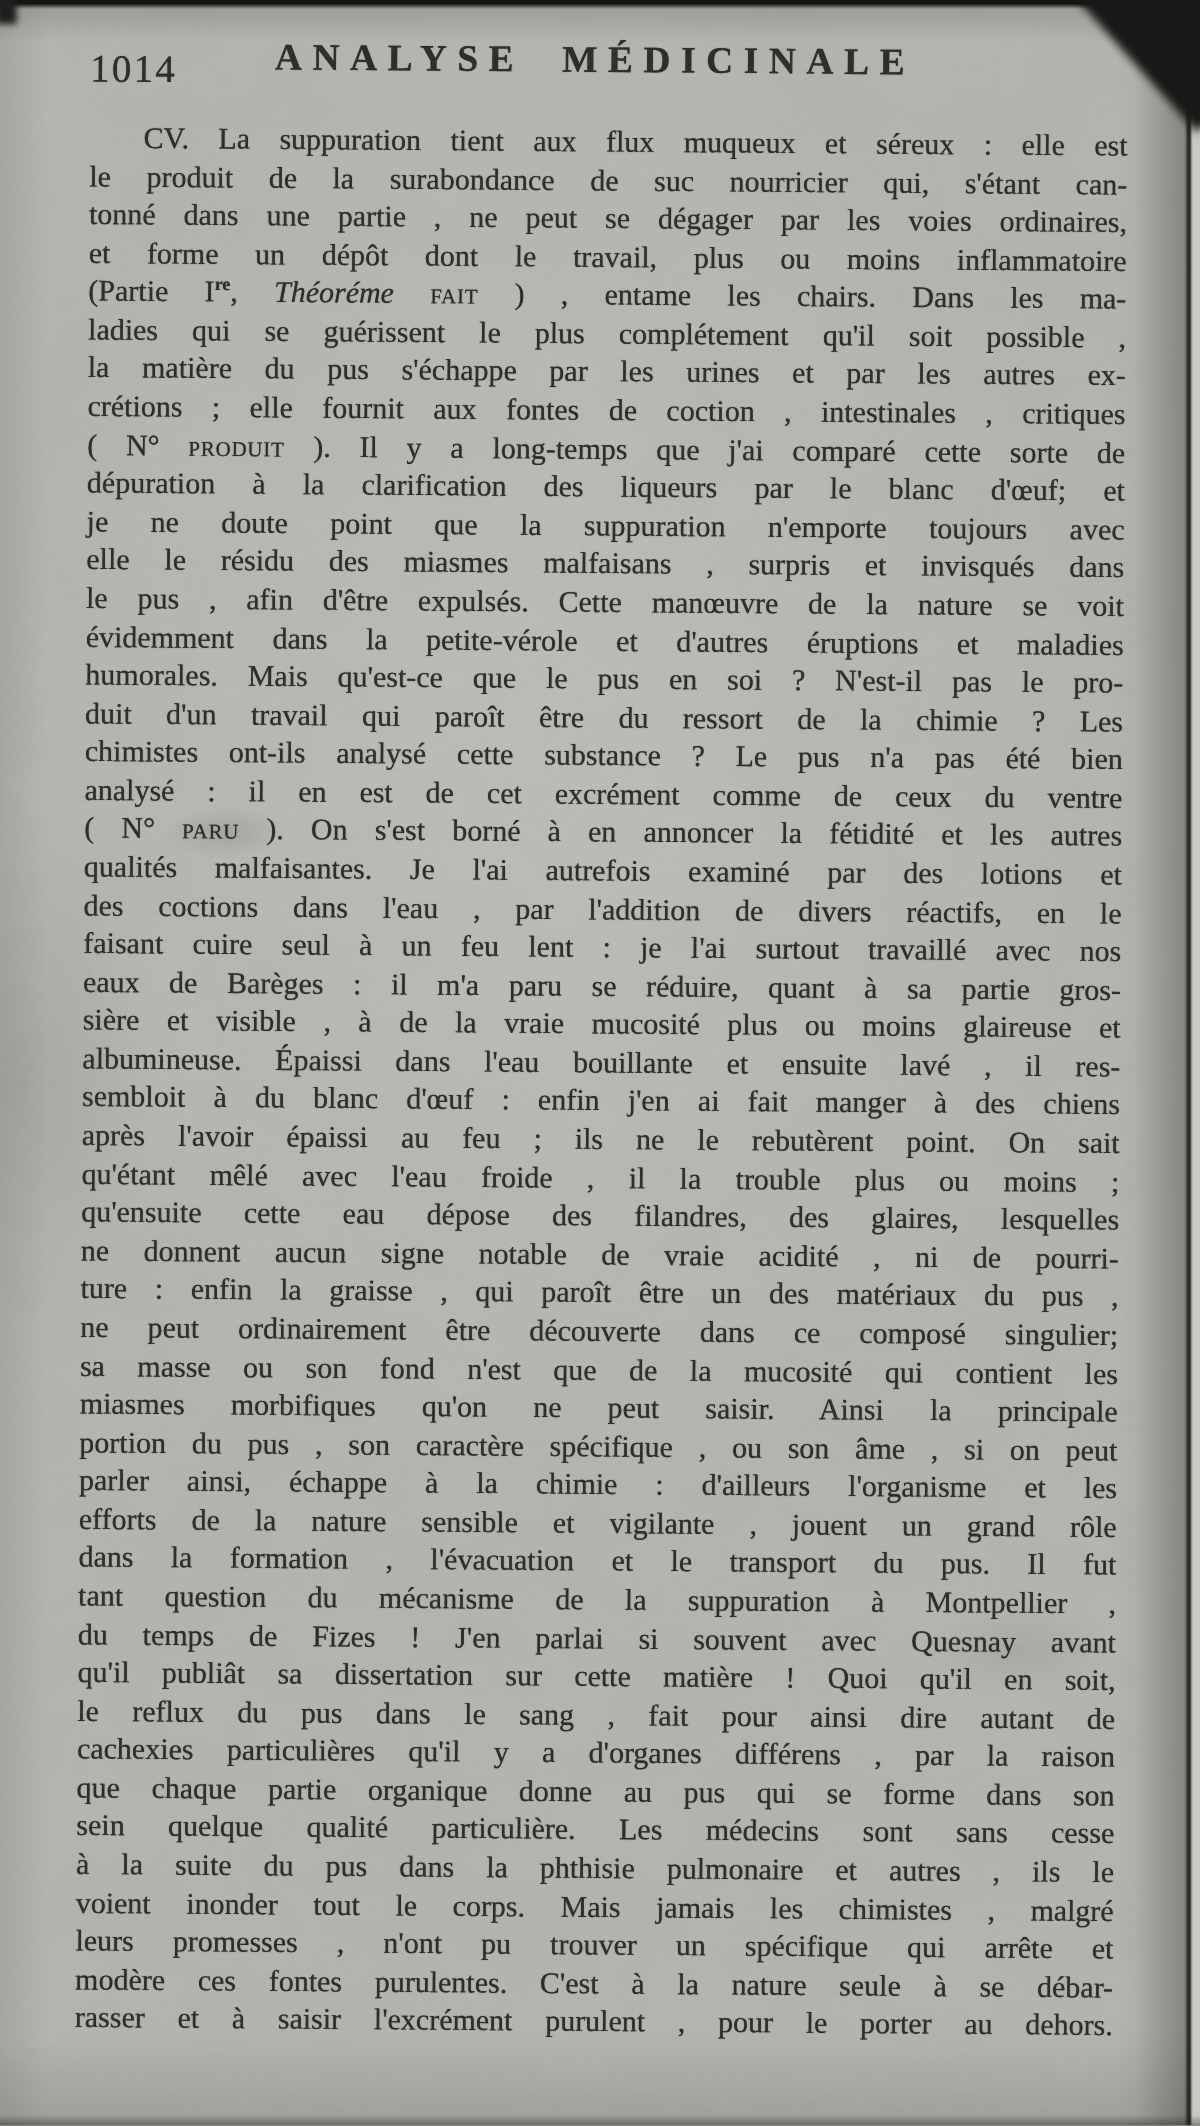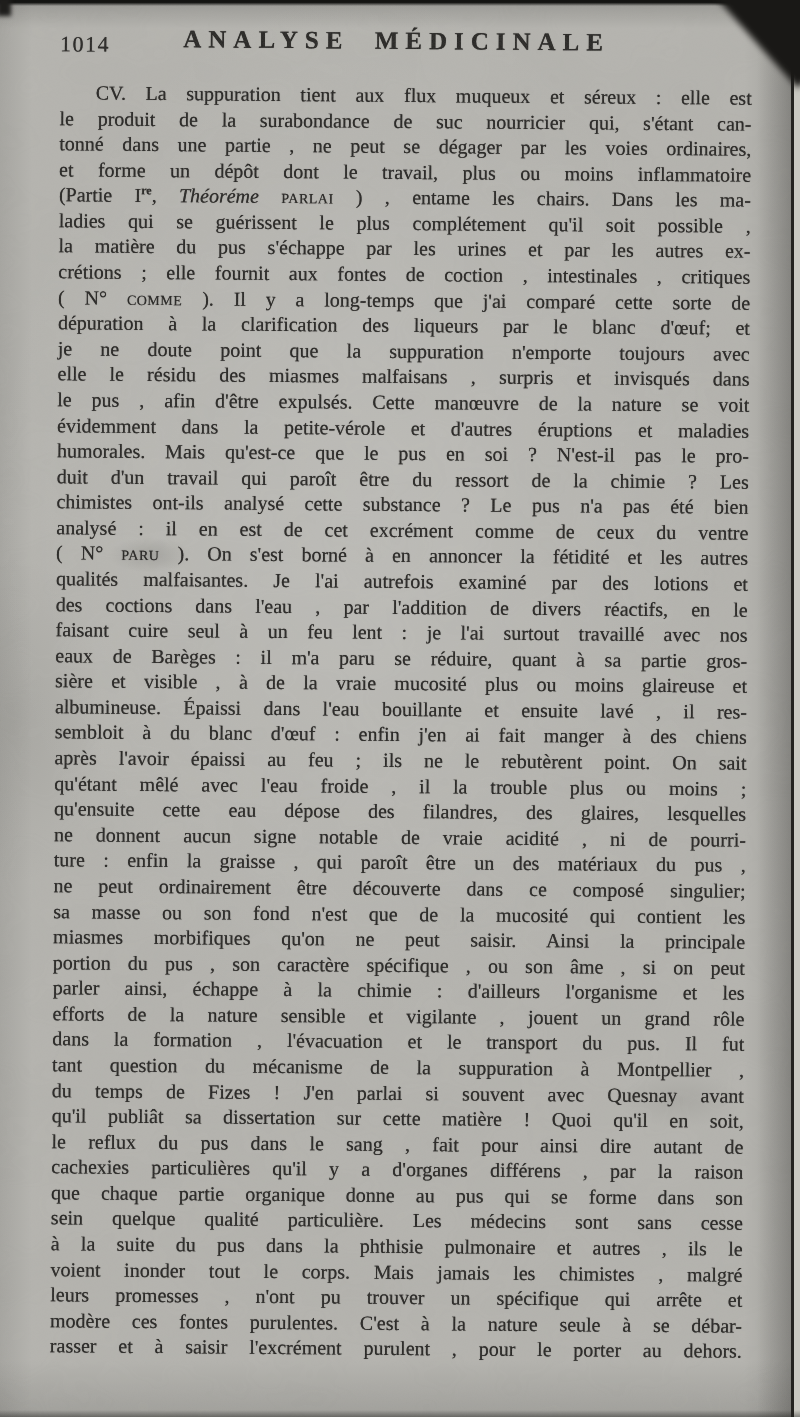--- a/index.html
+++ b/index.html
@@ -16,21 +16,21 @@
       #b6b5b0;
   }
   .content {
     position:absolute; inset:0; z-index:2;
     transform:rotate(0.45deg); transform-origin:400px 700px;
     color:#232220;
     text-shadow:0 0 0.7px rgba(35,33,30,0.85);
   }
   .pagenum {
     position:absolute; left:55px; top:34px;
-    font-size:22px; letter-spacing:1.5px;
+    font-size:26px; letter-spacing:1.5px;
   }
   .title {
     position:absolute; left:50%; top:27px; transform:translateX(-52%);
     font-size:25px; font-weight:bold; letter-spacing:7px; word-spacing:12px;
     white-space:nowrap;
   }
   .body-text { position:absolute; left:55px; top:83px; width:692px; }
   .line {
     font-size:20px; line-height:25.58px;
     text-align:justify; text-align-last:justify;
@@ -78,25 +78,25 @@
 <div class="page">
 
   <div class="content">
     <div class="pagenum">1014</div>
     <div class="title">ANALYSE MÉDICINALE</div>
     <div class="body-text" id="body-lines">
         <div class="line first">CV. La suppuration tient aux flux muqueux et séreux : elle est</div>
         <div class="line">le produit de la surabondance de suc nourricier qui, s'étant can-</div>
         <div class="line">tonné dans une partie , ne peut se dégager par les voies ordinaires,</div>
         <div class="line">et forme un dépôt dont le travail, plus ou moins inflammatoire</div>
-        <div class="line">(Partie I<sup>re</sup>, <i>Théoréme</i> <span class="sc">parlai</span> ) , entame les chairs. Dans les ma-</div>
+        <div class="line">(Partie I<sup>re</sup>, <i>Théoréme</i> <span class="sc">fait</span> ) , entame les chairs. Dans les ma-</div>
         <div class="line">ladies qui se guérissent le plus complétement qu'il soit possible ,</div>
         <div class="line">la matière du pus s'échappe par les urines et par les autres ex-</div>
         <div class="line">crétions ; elle fournit aux fontes de coction , intestinales , critiques</div>
-        <div class="line">( N° <span class="sc">comme</span> ). Il y a long-temps que j'ai comparé cette sorte de</div>
+        <div class="line">( N° <span class="sc">produit</span> ). Il y a long-temps que j'ai comparé cette sorte de</div>
         <div class="line">dépuration à la clarification des liqueurs par le blanc d'œuf; et</div>
         <div class="line">je ne doute point que la suppuration n'emporte toujours avec</div>
         <div class="line">elle le résidu des miasmes malfaisans , surpris et invisqués dans</div>
         <div class="line">le pus , afin d'être expulsés. Cette manœuvre de la nature se voit</div>
         <div class="line">évidemment dans la petite-vérole et d'autres éruptions et maladies</div>
         <div class="line">humorales. Mais qu'est-ce que le pus en soi ? N'est-il pas le pro-</div>
         <div class="line">duit d'un travail qui paroît être du ressort de la chimie ? Les</div>
         <div class="line">chimistes ont-ils analysé cette substance ? Le pus n'a pas été bien</div>
         <div class="line">analysé : il en est de cet excrément comme de ceux du ventre</div>
         <div class="line">( N° <span class="sc">paru</span> ). On s'est borné à en annoncer la fétidité et les autres</div>

